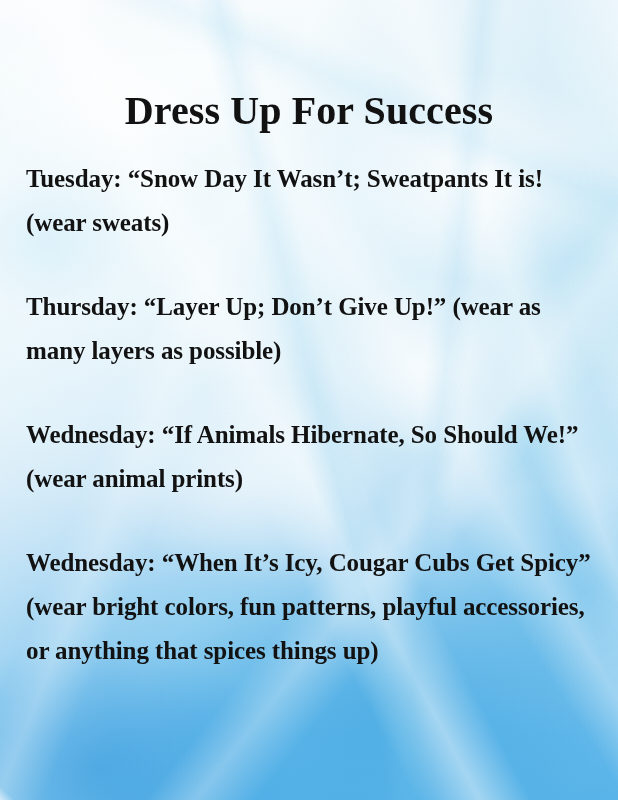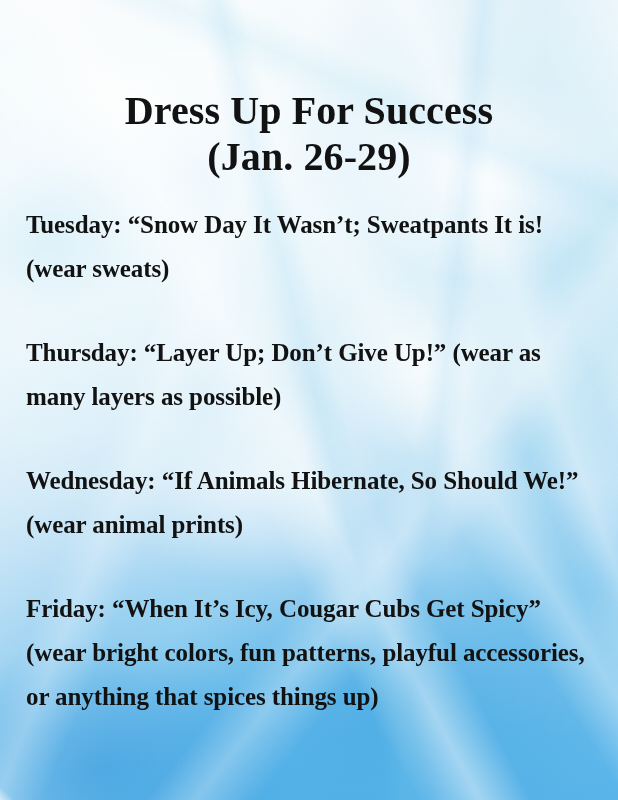--- a/index.html
+++ b/index.html
@@ -187,24 +187,23 @@
   <div class="bg-layer bg-veins"></div>
   <div class="bg-edges-wrap">
     <div class="bg-edges"></div>
   </div>
   <div class="bg-layer bg-soft"></div>
 
   <div class="content">
 
     <h1 class="poster-title">
       <span class="title-line">Dress Up For Success</span>
-      <span class="title-line">(Jan. 26-29)</span>
     </h1>
 
     <ul class="day-list">
       <li class="day-block first">Tuesday:  “Snow Day It Wasn’t;  Sweatpants It is! (wear sweats)</li>
       <li class="day-block">Thursday:  “Layer Up; Don’t Give Up!” (wear as many layers as possible)</li>
       <li class="day-block">Wednesday:  “If Animals Hibernate, So Should We!” (wear animal prints)</li>
-      <li class="day-block">Friday:  “When It’s Icy, Cougar Cubs Get Spicy” (wear bright colors, fun patterns, playful accessories, or anything that spices things up)</li>
+      <li class="day-block">Wednesday:  “When It’s Icy, Cougar Cubs Get Spicy” (wear bright colors, fun patterns, playful accessories, or anything that spices things up)</li>
     </ul>
 
   </div>
 </div>
 
 </body></html>

